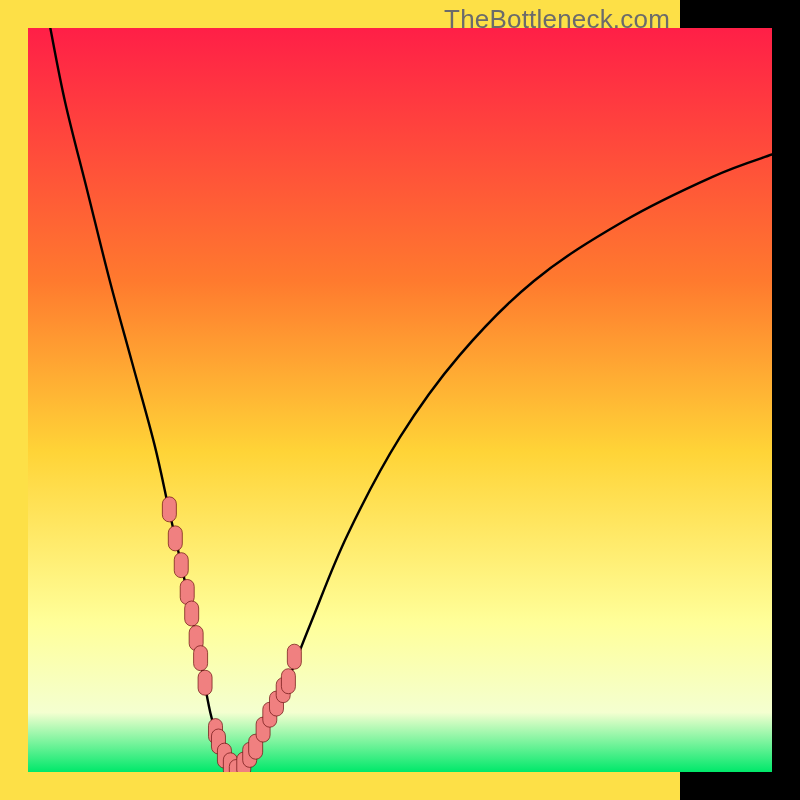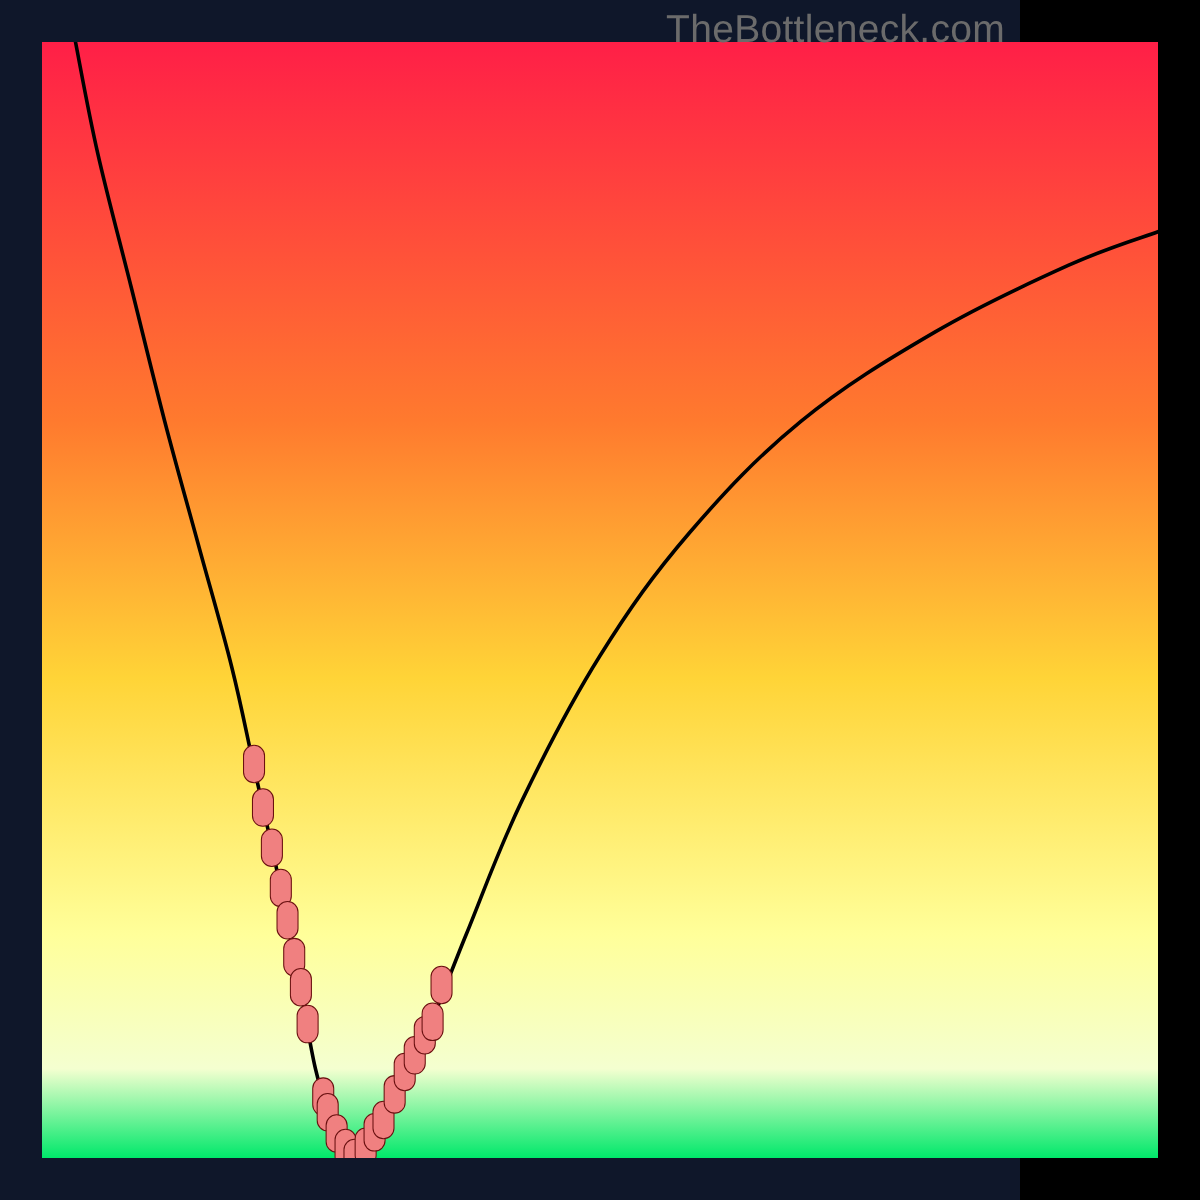--- a/index.html
+++ b/index.html
@@ -10,21 +10,21 @@
     overflow: hidden;
     background: #000;
     font-family: Arial, Helvetica, sans-serif;
   }
   .frame {
     position: absolute;
     left: 0;
     top: 0;
     width: 680px;
     height: 800px;
-    background: #0f172a;
+    background: #fde047;
   }
   .plot {
     position: absolute;
     left: 28px;
     top: 28px;
     width: 744px;
     height: 744px;
     overflow: hidden;
   }
   .gradient {

